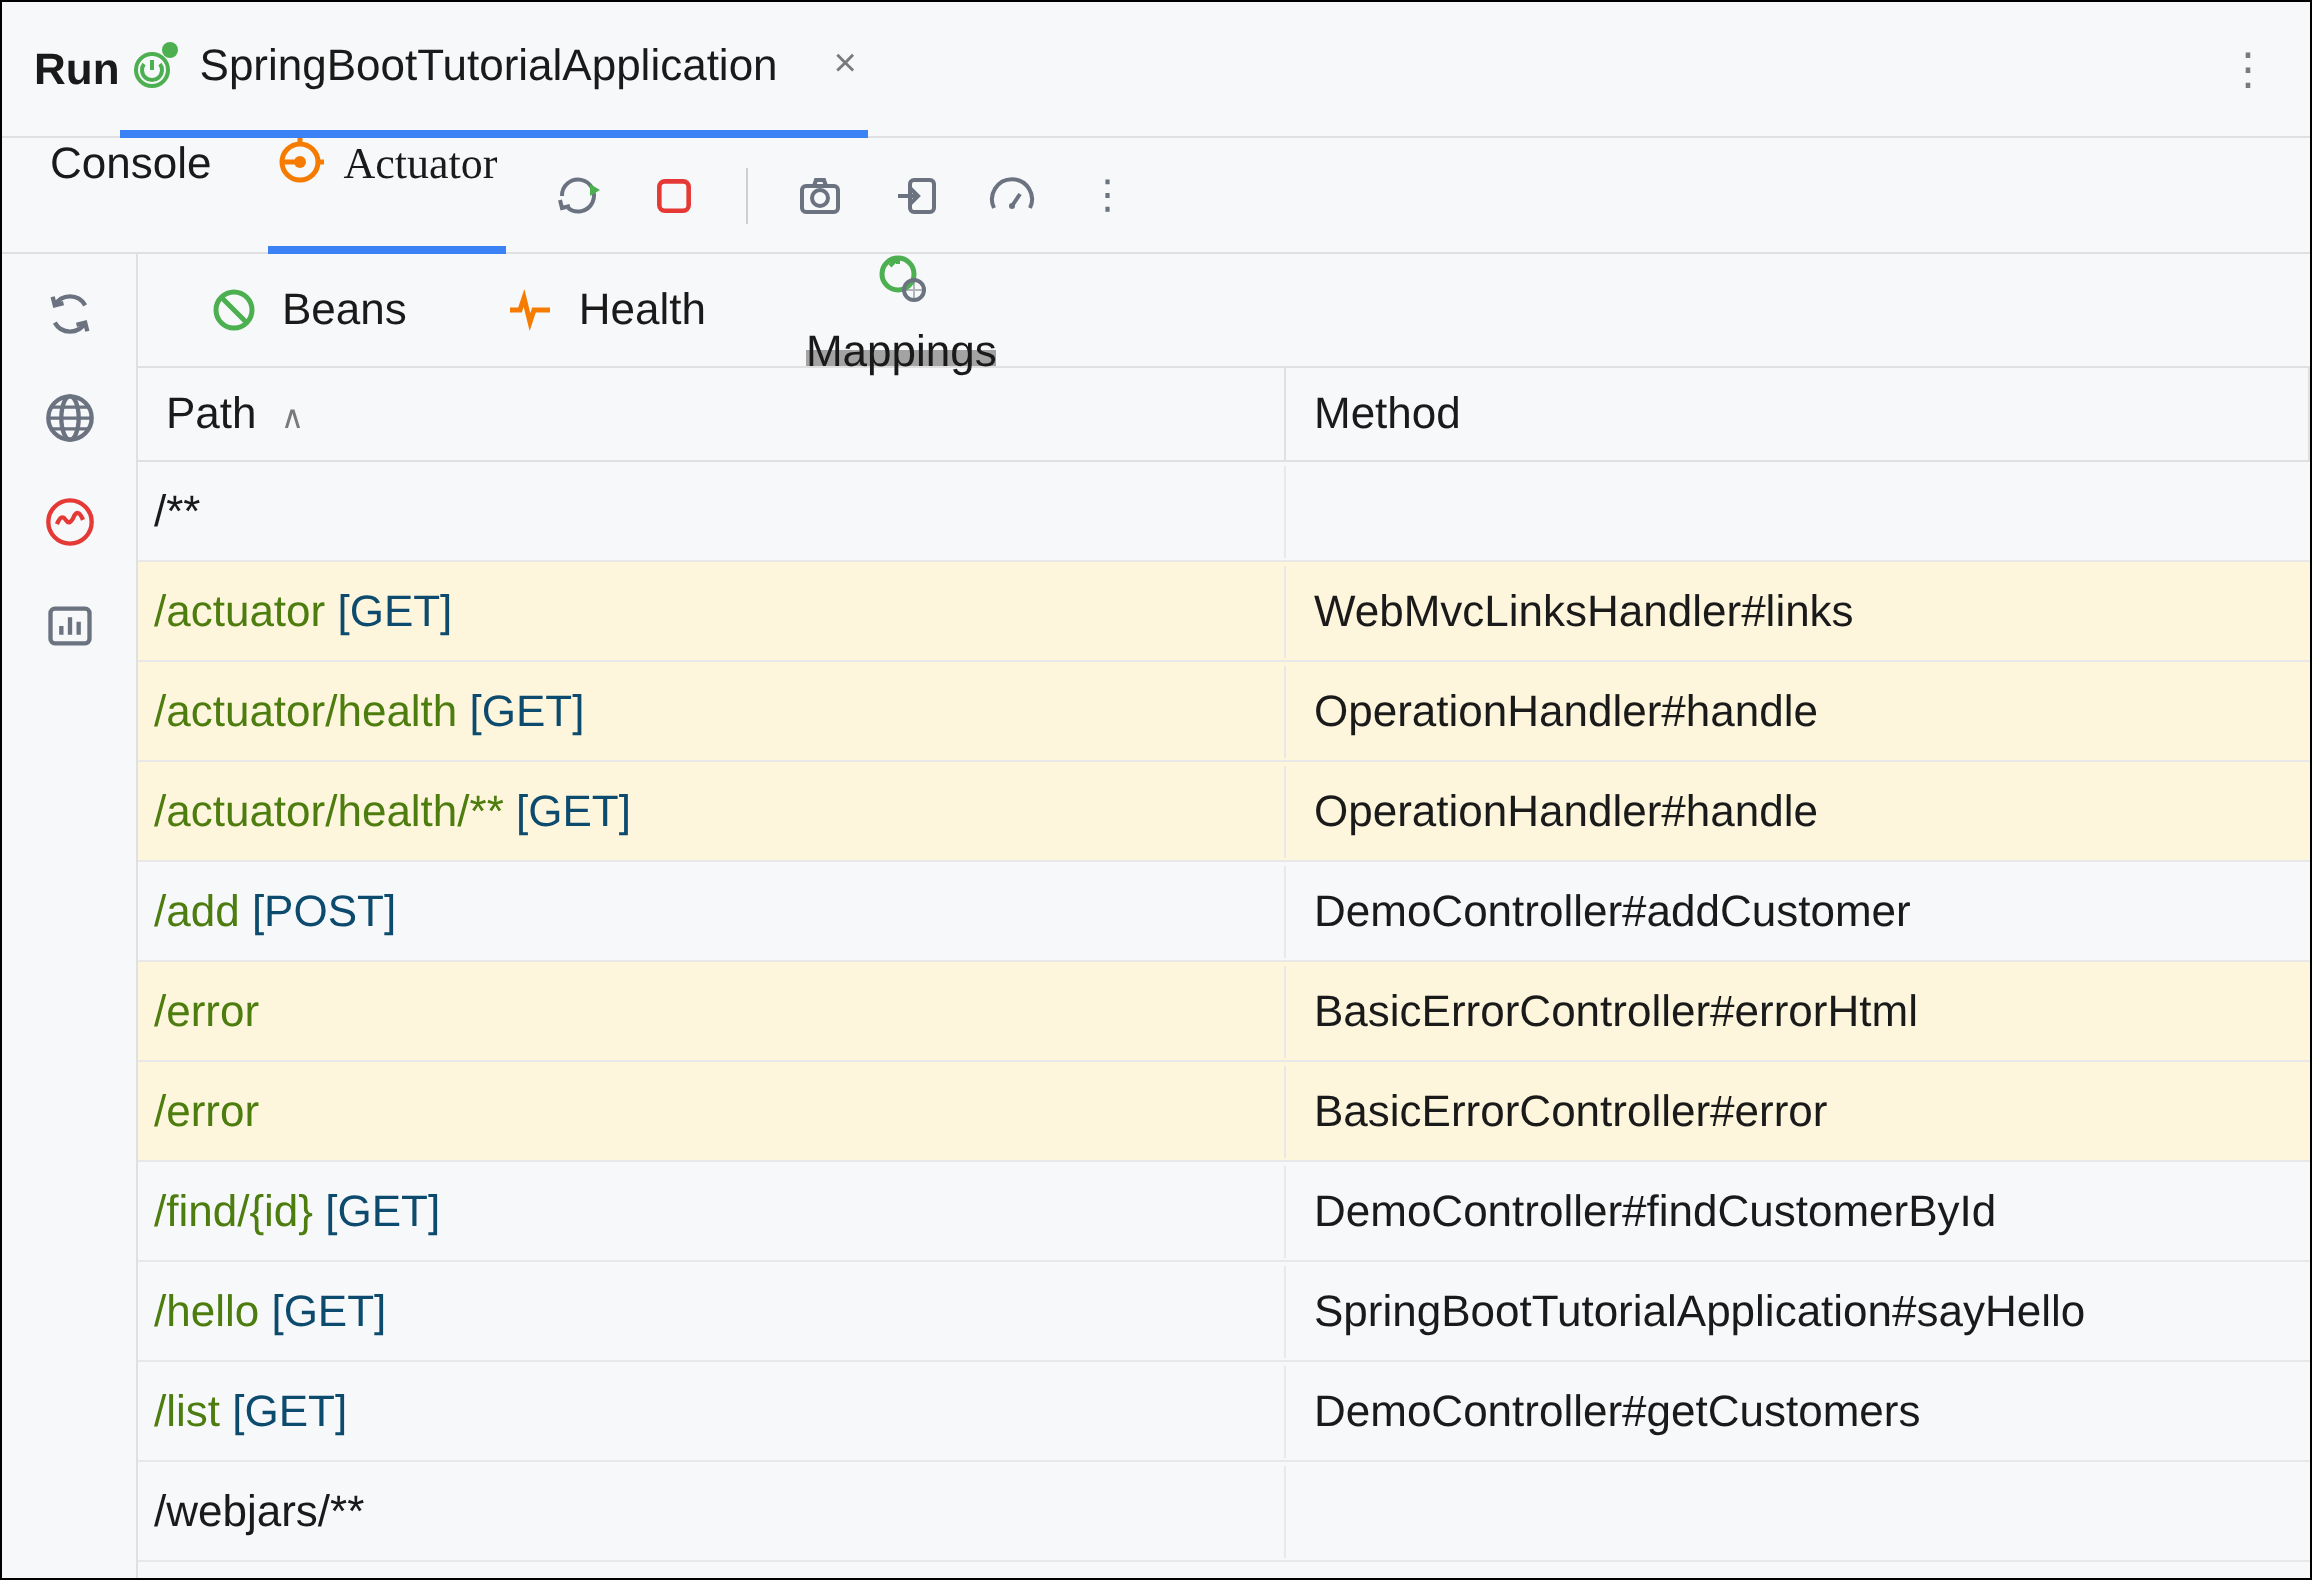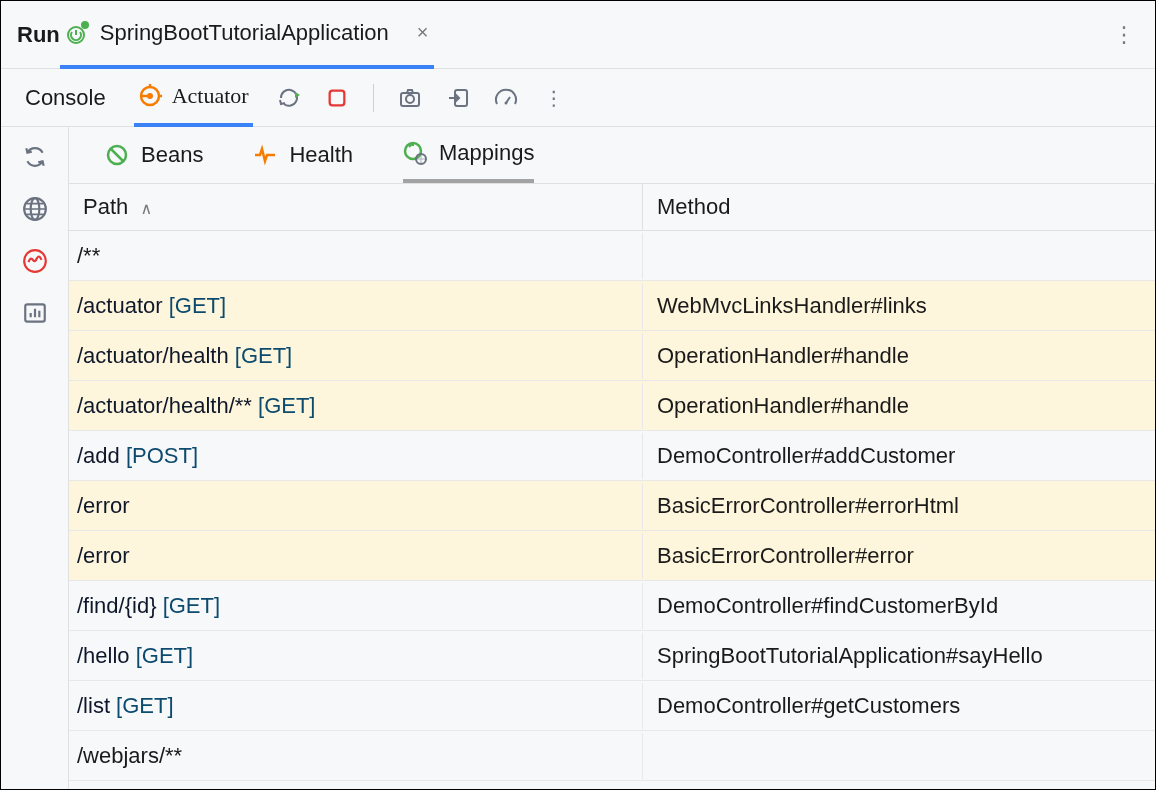--- a/index.html
+++ b/index.html
@@ -54,21 +54,21 @@
     .sub-bar {
       display: flex;
       align-items: center;
       height: 58px;
       padding: 0 20px;
       gap: 24px;
       border-bottom: 1px solid #e0e0e0;
     }
     .sub-tab {
       display: flex;
-      align-items: center;
+      align-items: flex-start;
       gap: 10px;
       height: 58px;
       font-size: 22px;
       color: #1a1a1a;
       cursor: pointer;
       padding: 0 4px;
     }
     .sub-tab.active {
       border-bottom: 4px solid #3b82f6;
       font-family: Liberation Serif, serif;
@@ -121,21 +121,22 @@
     }
     .inner-tab {
       display: flex;
       align-items: center;
       gap: 12px;
       font-size: 22px;
       height: 56px;
       cursor: pointer;
     }
     .inner-tab.active {
-      border-bottom: 4px solid #a3a3a3;
+      border-bottom: 8px solid #a3a3a3;
+      flex-direction: column;
     }
     .table-header {
       display: flex;
       border-top: 1px solid #e0e0e0;
       border-bottom: 1px solid #e0e0e0;
       background: #f7f8fa;
     }
     .th {
       padding: 10px 14px;
       font-size: 22px;
@@ -149,21 +150,21 @@
     .row {
       display: flex;
       border-bottom: 1px solid #e8e8e8;
       font-size: 22px;
       min-height: 50px;
       align-items: center;
     }
     .row.highlighted { background: #fdf6dc; }
     .cell-path { width: 574px; padding: 10px 8px; border-right: 1px solid #e8e8e8; white-space: nowrap; }
     .cell-method { flex: 1; padding: 10px 14px; color: #1a1a1a; white-space: nowrap; }
-    .path-link { color: #0f172a; }
+    .path-link { color: #4d7c0f; }
     .http-verb { color: #0c4a6e; }
     svg { display: block; }
   </style>
 </head>
 <body>
 
 <div class="top-bar">
   <span class="run-label">Run</span>
   <div class="app-tab">
     <span class="app-tab-icon">

